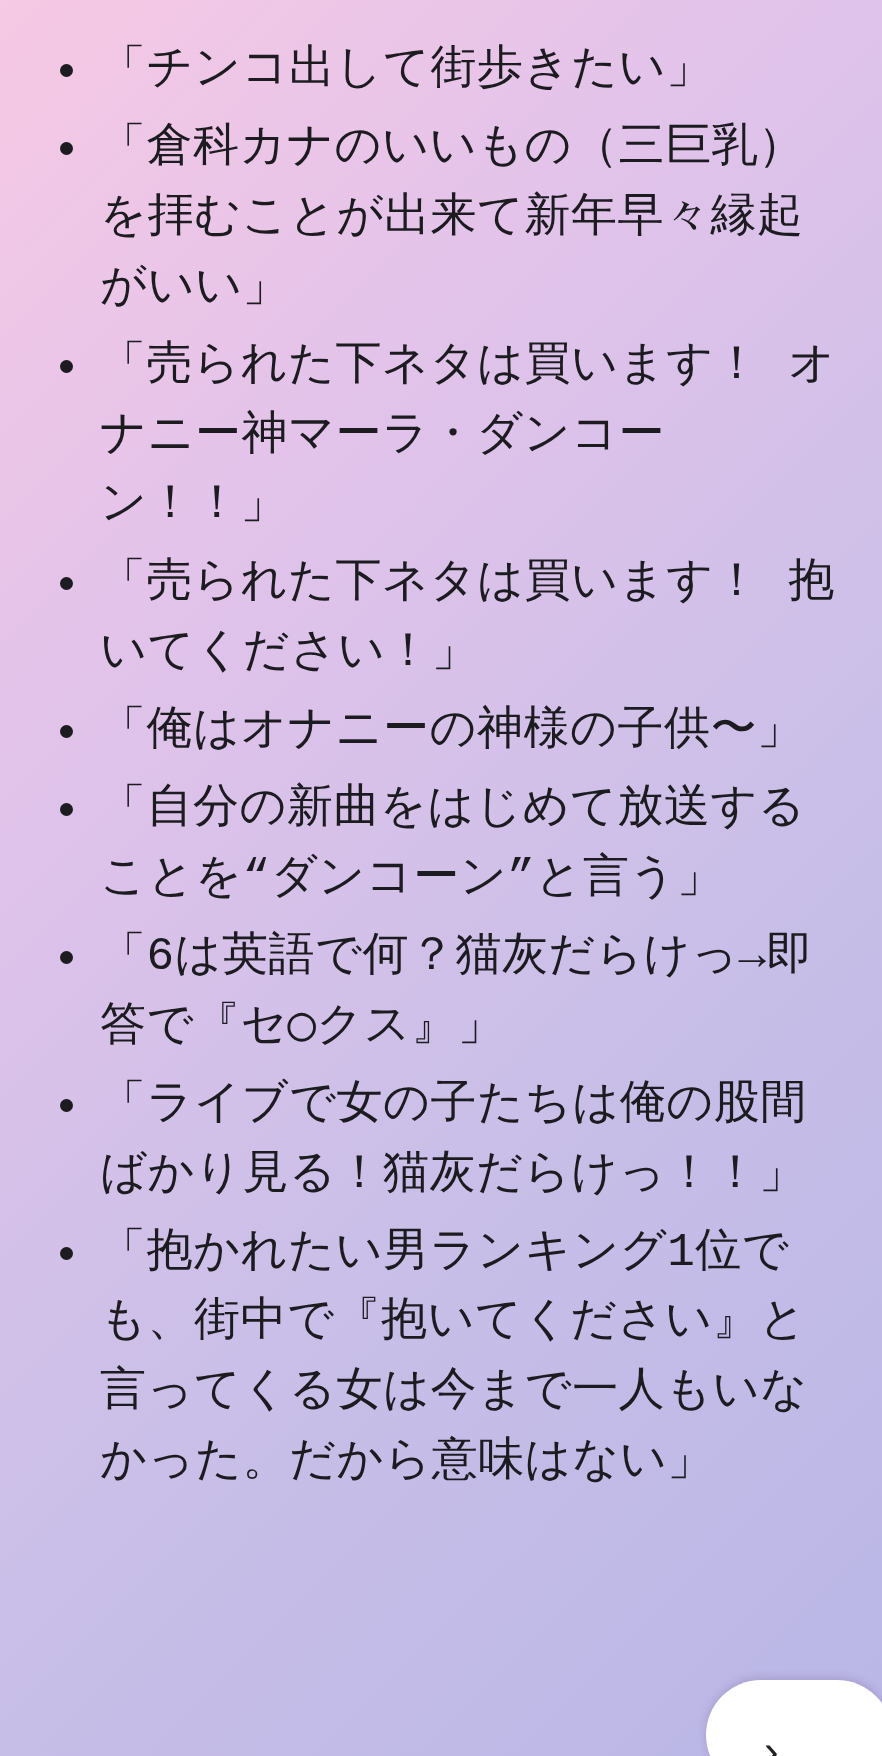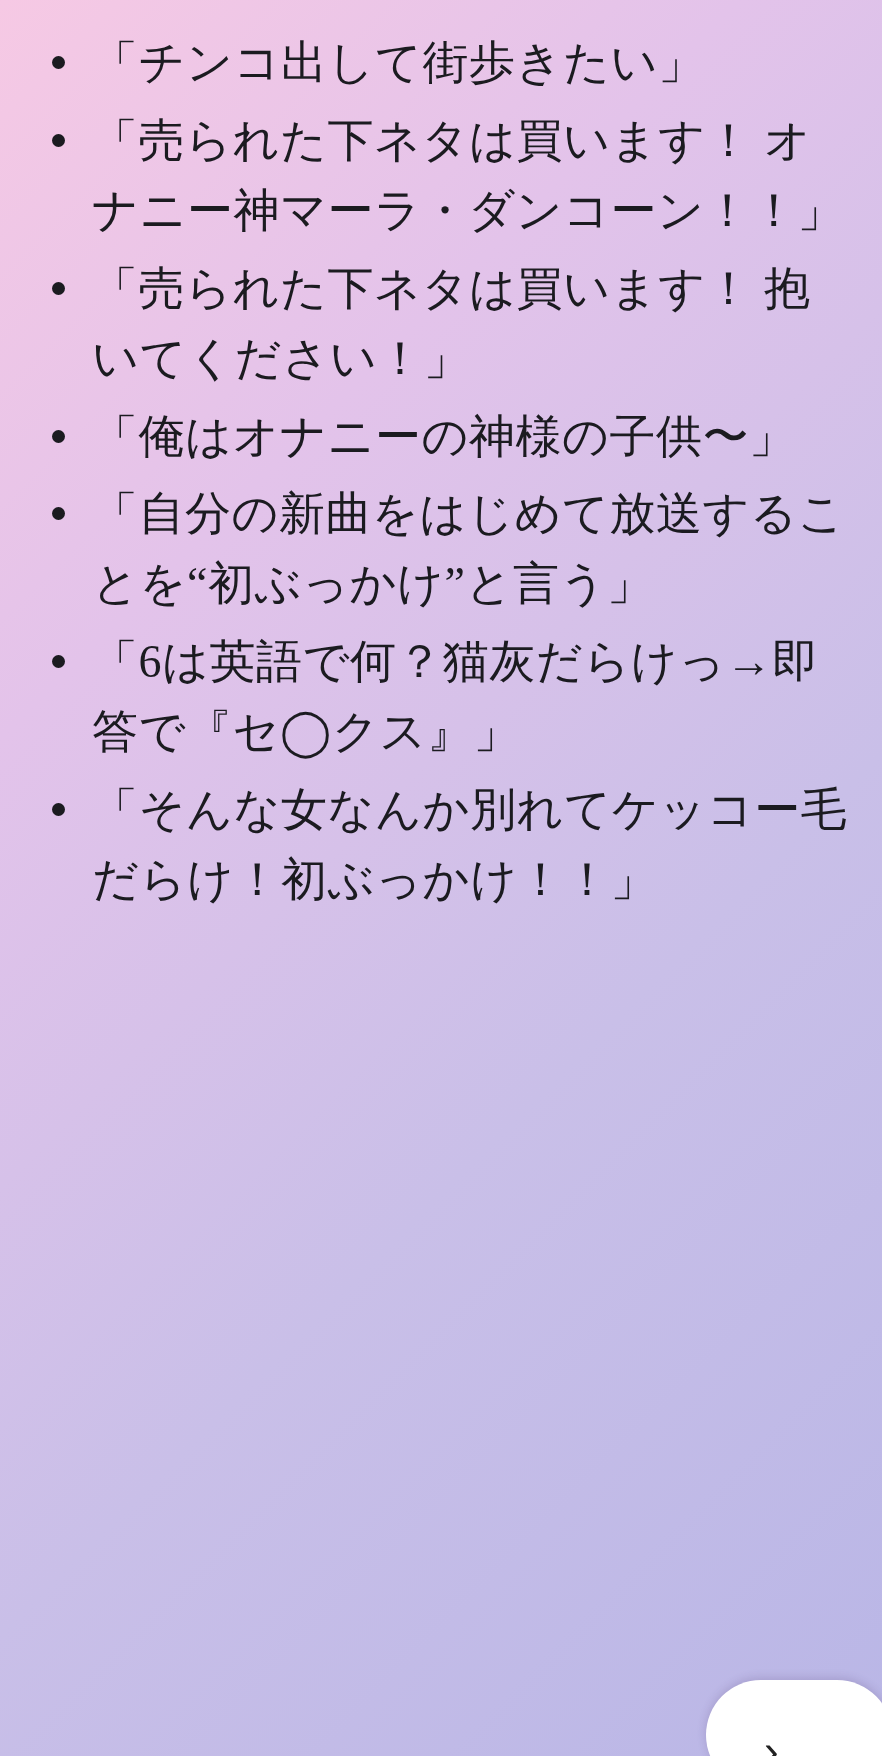--- a/index.html
+++ b/index.html
@@ -15,22 +15,23 @@
     position: relative;
   }
   .page {
     position: absolute;
     inset: 0;
     padding: 28px 30px 0 30px;
     box-sizing: border-box;
   }
   ul.quote-list {
     list-style: none;
-    margin: 0;
+    margin: 8px;
     padding: 0;
+    font-family: Liberation Mono, monospace;
   }
   ul.quote-list > li {
     position: relative;
     padding-left: 62px;
     margin: 0 0 8px 0;
     font-size: 46px;
     line-height: 1.52;
     color: #1b1b20;
     letter-spacing: 0.01em;
     text-indent: 0;
@@ -63,24 +64,26 @@
     color: #222;
     font-family: "Liberation Sans", sans-serif;
   }
 </style>
 </head>
 <body>
 
 <div class="page">
   <ul class="quote-list">
     <li>「チンコ出して街歩きたい」</li>
+    <li>「倉科カナのいいもの（三巨乳）を拝むことが出来て新年早々縁起がいい」</li>
     <li>「売られた下ネタは買います！ オナニー神マーラ・ダンコーン！！」</li>
     <li>「売られた下ネタは買います！ 抱いてください！」</li>
     <li>「俺はオナニーの神様の子供〜」</li>
-    <li>「自分の新曲をはじめて放送することを“初ぶっかけ”と言う」</li>
+    <li>「自分の新曲をはじめて放送することを“ダンコーン”と言う」</li>
     <li>「6は英語で何？猫灰だらけっ→即答で『セ◯クス』」</li>
-    <li>「そんな女なんか別れてケッコー毛だらけ！初ぶっかけ！！」</li>
+    <li>「ライブで女の子たちは俺の股間ばかり見る！猫灰だらけっ！！」</li>
+    <li>「抱かれたい男ランキング1位でも、街中で『抱いてください』と言ってくる女は今まで一人もいなかった。だから意味はない」</li>
   </ul>
 </div>
 
 <div class="fab">
   <span class="fab-glyph">›</span>
 </div>
 
 </body></html>

